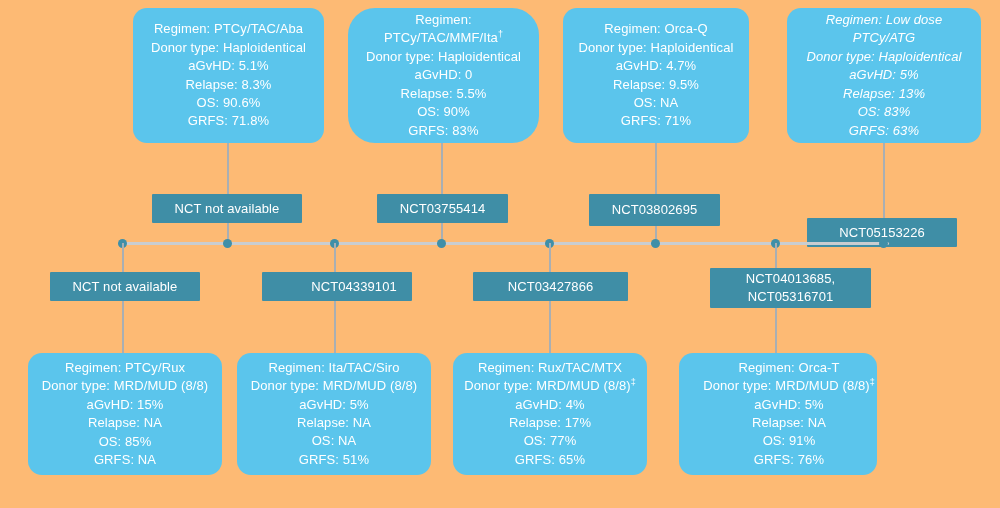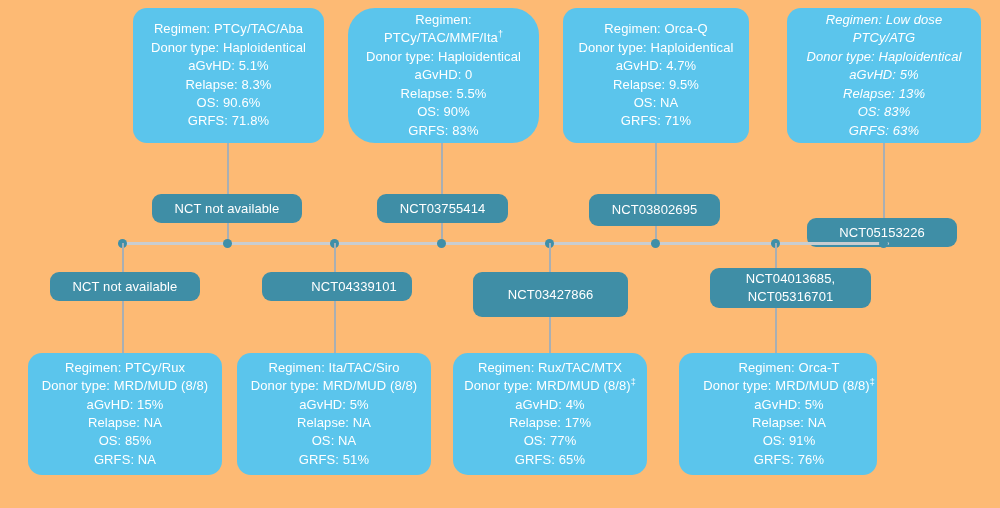--- a/index.html
+++ b/index.html
@@ -63,21 +63,21 @@
   sup {
     font-size: 9px;
     vertical-align: super;
     line-height: 0;
   }
 
   
   .pill {
     position: absolute;
     background: #3f8ea6;
-    border-radius: 9px;
+    border-radius: 1px;
     color: #ffffff;
     display: flex;
     flex-direction: column;
     align-items: center;
     justify-content: center;
     text-align: center;
     font-size: 13px;
     line-height: 1.35;
     letter-spacing: 0.1px;
     box-sizing: border-box;
@@ -160,47 +160,47 @@
   <div class="stem" style="left:334px; top:243px; height:110px;"></div>
   <div class="stem" style="left:549px; top:243px; height:110px;"></div>
   <div class="stem" style="left:775px; top:243px; height:110px;"></div>
 
   <div class="pill" style="left:50px; top:272px; width:150px; height:29px;">
     <span>NCT not available</span>
   </div>
   <div class="pill" style="left:262px; top:272px; width:150px; height:29px;padding-left:44px;">
     <span>NCT04339101</span>
   </div>
-  <div class="pill" style="left:473px; top:272px; width:155px; height:45px;">
+  <div class="pill" style="left:473px; top:272px; width:155px; height:29px;">
     <span>NCT03427866</span>
   </div>
   <div class="pill" style="left:710px; top:268px; width:161px; height:40px;">
     <span>NCT04013685,</span>
     <span>NCT05316701</span>
   </div>
 
-  <div class="card" style="left:28px; top:353px; width:194px; height:122px;">
+  <div class="card" style="left:28px; top:353px; width:194px; height:122px;justify-content:space-between;">
     <div class="line">Regimen: PTCy/Rux</div>
     <div class="line"><span>Donor type: MRD/MUD (8/8)</span><sup></sup></div>
     <div class="line">aGvHD: 15%</div>
     <div class="line">Relapse: NA</div>
     <div class="line">OS: 85%</div>
     <div class="line">GRFS: NA</div>
   </div>
 
   <div class="card" style="left:237px; top:353px; width:194px; height:122px;">
     <div class="line">Regimen: Ita/TAC/Siro</div>
     <div class="line"><span>Donor type: MRD/MUD (8/8)</span><sup></sup></div>
     <div class="line">aGvHD: 5%</div>
     <div class="line">Relapse: NA</div>
     <div class="line">OS: NA</div>
     <div class="line">GRFS: 51%</div>
   </div>
 
-  <div class="card" style="left:453px; top:353px; width:194px; height:122px;border-radius:15px;">
+  <div class="card" style="left:453px; top:353px; width:194px; height:122px;">
     <div class="line">Regimen: Rux/TAC/MTX</div>
     <div class="line"><span>Donor type: MRD/MUD (8/8)</span><sup>‡</sup></div>
     <div class="line">aGvHD: 4%</div>
     <div class="line">Relapse: 17%</div>
     <div class="line">OS: 77%</div>
     <div class="line">GRFS: 65%</div>
   </div>
 
   <div class="card" style="left:679px; top:353px; width:198px; height:122px;padding-left:32px;">
     <div class="line">Regimen: Orca-T</div>

